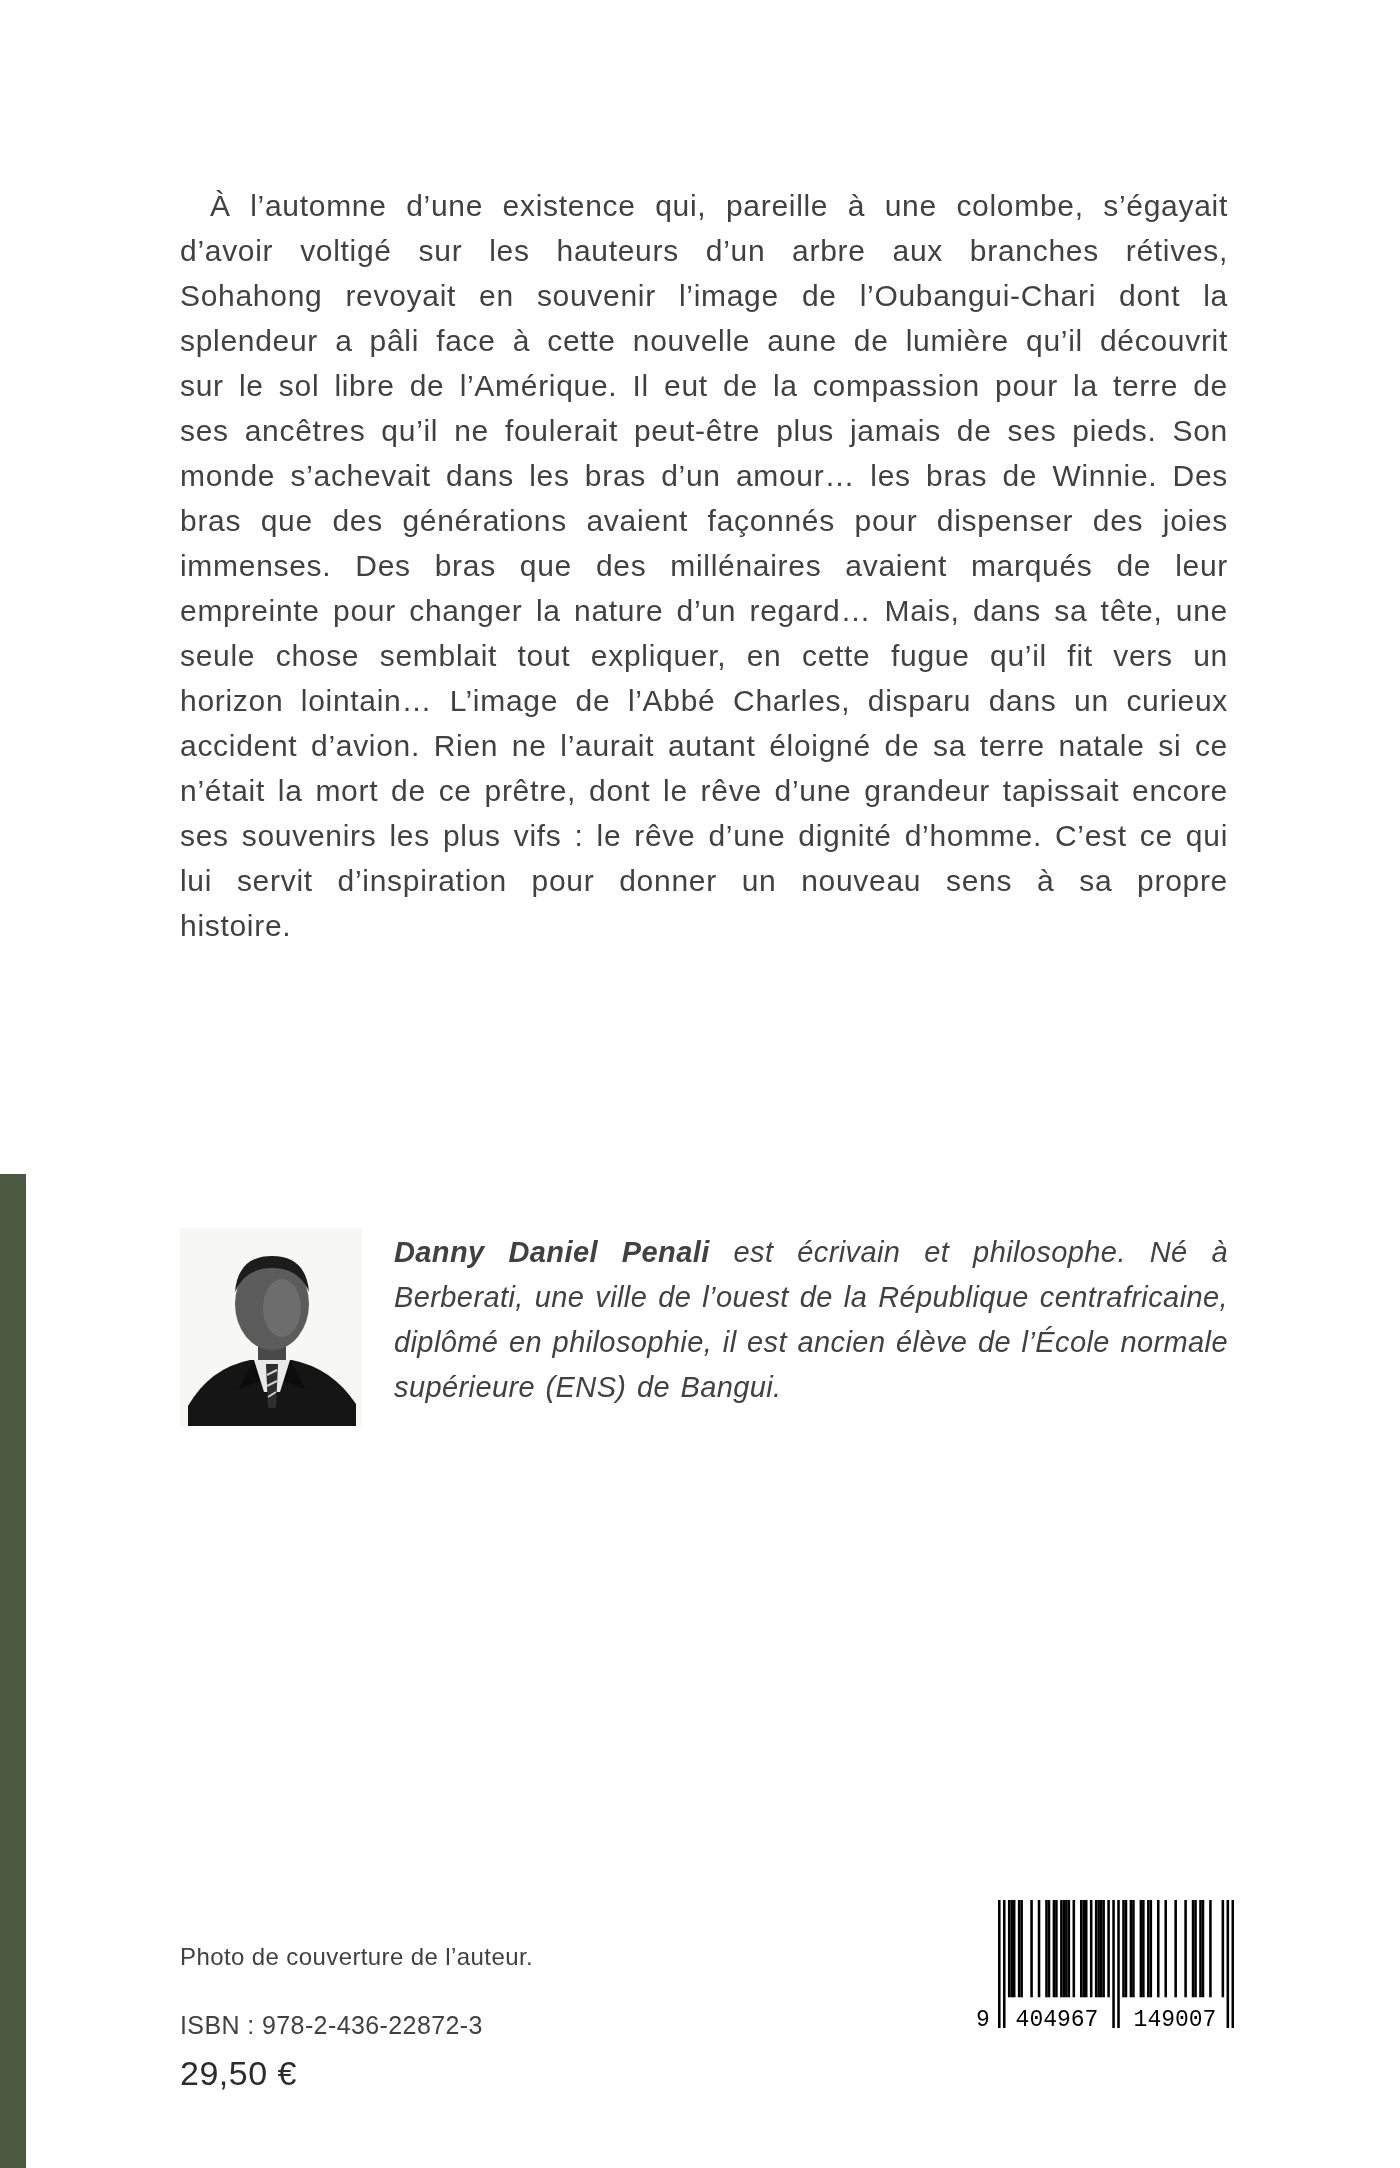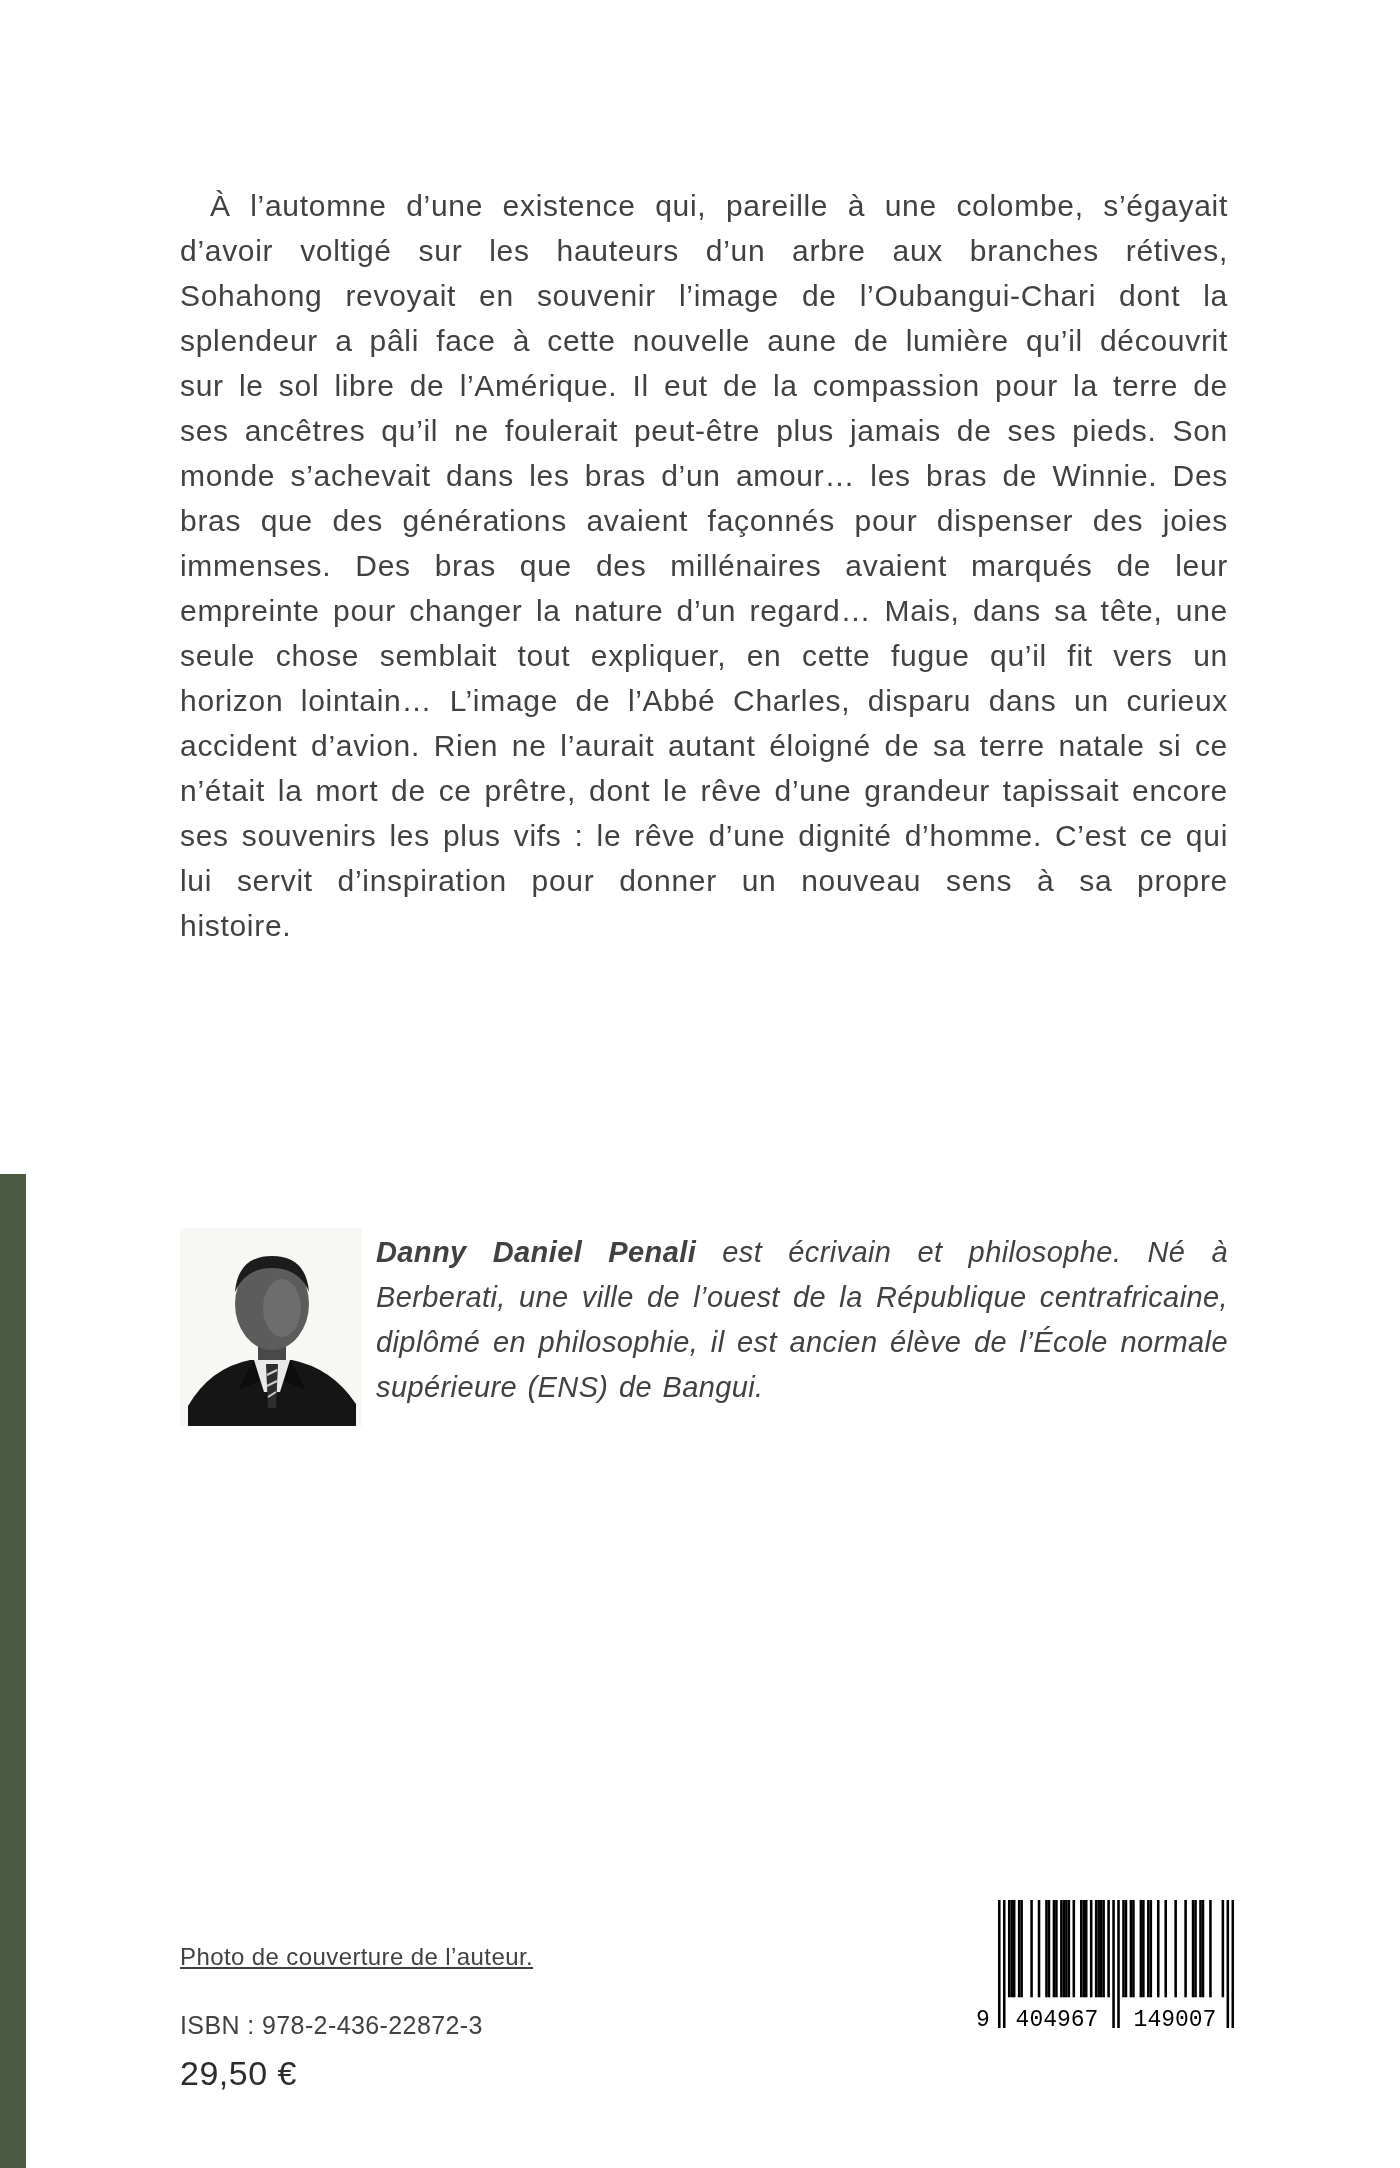--- a/index.html
+++ b/index.html
@@ -40,39 +40,39 @@
   }
 
   
   .author-section {
     position: absolute;
     left: 180px;
     top: 1228px;
     width: 1048px;
     display: flex;
     align-items: flex-start;
-    gap: 14px;
+    gap: 32px;
   }
   .photo { width: 182px; height: 198px; flex: 0 0 auto; display: block; }
   .bio {
     flex: 1;
     margin: 2px 0 0 0;
     font-size: 29px;
     line-height: 45px;
     font-style: italic;
     letter-spacing: 0.4px;
     word-spacing: 2px;
     text-align: justify;
     color: #414141;
   }
   .bio strong { font-weight: bold; }
 
   
   .footer { position: absolute; left: 180px; top: 1943px; width: 700px; }
-  .credit { margin: 0 0 40px 0; font-size: 24px; letter-spacing: 0.4px; text-decoration: underline; }
+  .credit { margin: 0 0 40px 0; font-size: 24px; letter-spacing: 0.4px; }
   .isbn   { margin: 0 0 14px 0; font-size: 25px; letter-spacing: 0.4px; }
   .price  { margin: 0; font-size: 34px; letter-spacing: 0.5px; color: #2c2c2c; }
 
   
   .barcode { position: absolute; left: 976px; top: 1900px; width: 258px; height: 132px; background: #ffffff; }
   .barcode-bars { position: absolute; left: 22px; top: 0; width: 236px; height: 128px; }
   .barcode-bars rect { fill: #000000; }
   .barcode-digits {
     position: absolute;
     left: 0; bottom: 0; width: 100%;

